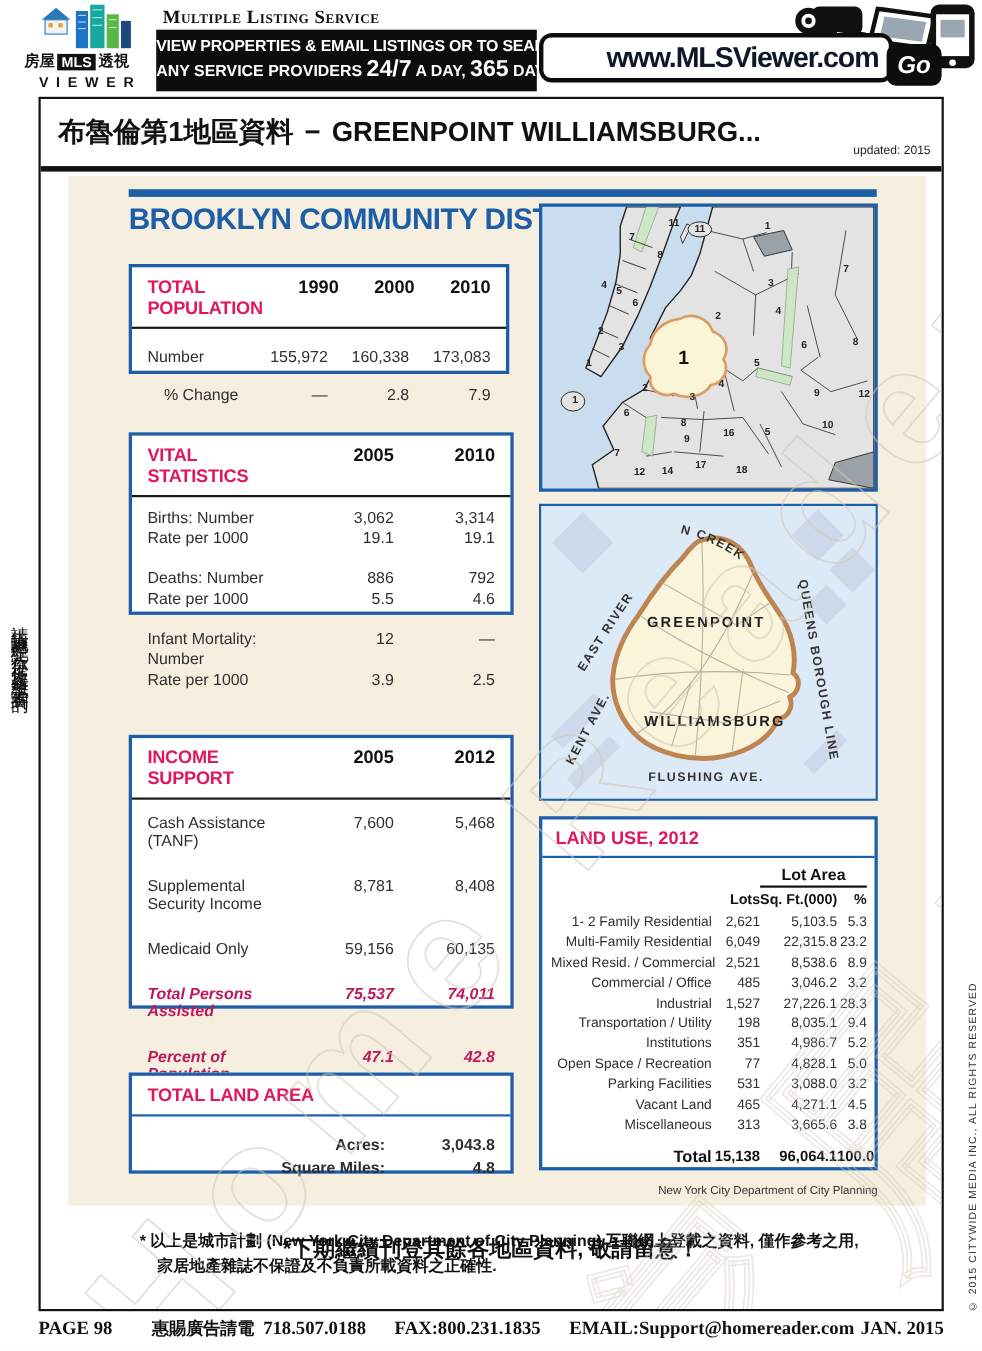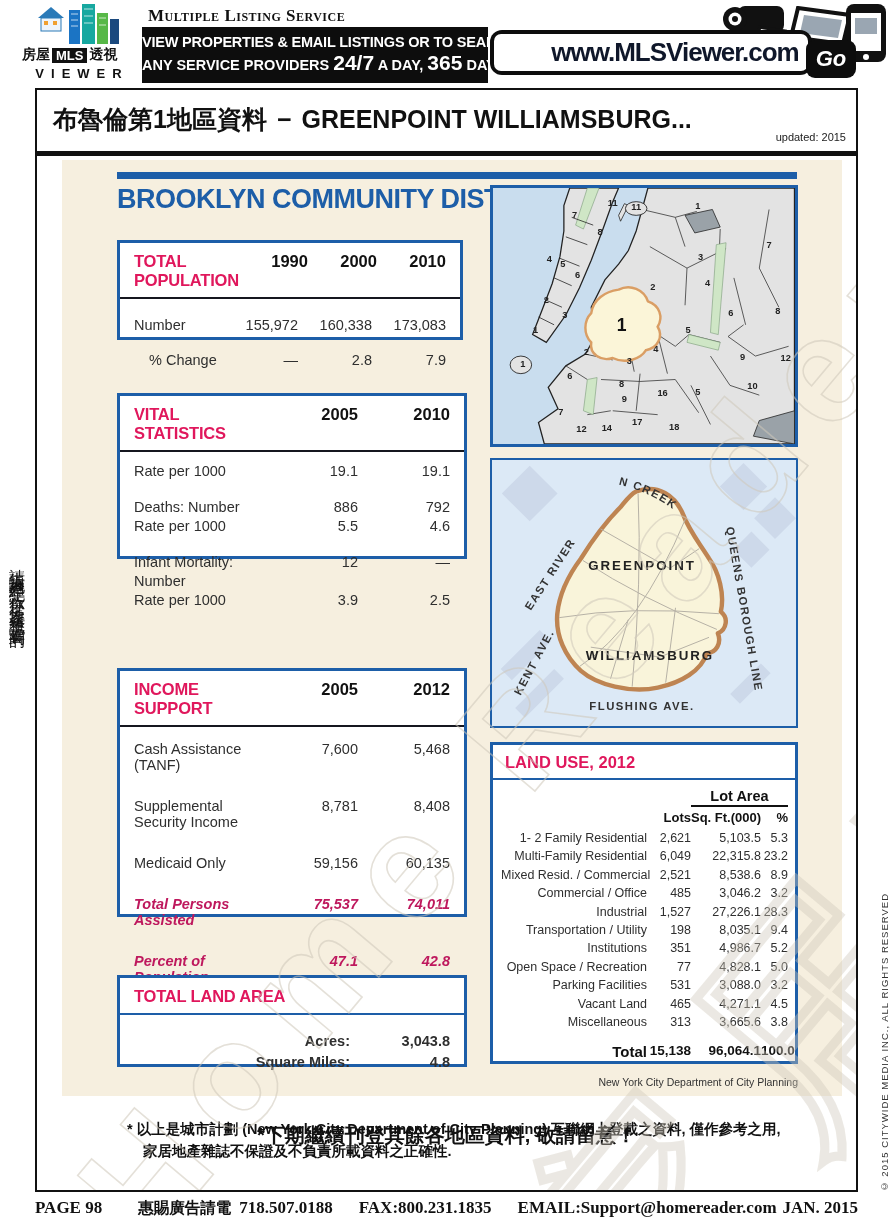--- a/index.html
+++ b/index.html
@@ -248,20 +248,25 @@
     </div>
 
     <div class="dtable" style="left:55px; top:233px; width:350px; height:166px;">
       <div class="thead sep-dark">
         <span class="ttitle">VITAL STATISTICS</span>
         <span class="tyear w92">2005</span>
         <span class="tyear w92">2010</span>
       </div>
       <div class="tbody">
         <div class="vgroup">
+          <div class="vrow">
+              <span class="vl">Births: Number</span>
+              <span class="vc">3,062</span>
+              <span class="vc">3,314</span>
+            </div>
           <div class="vrow">
               <span class="vl">Rate per 1000</span>
               <span class="vc">19.1</span>
               <span class="vc">19.1</span>
             </div>
         </div>
         <div class="vgroup">
           <div class="vrow">
               <span class="vl">Deaths: Number</span>
               <span class="vc">886</span>

